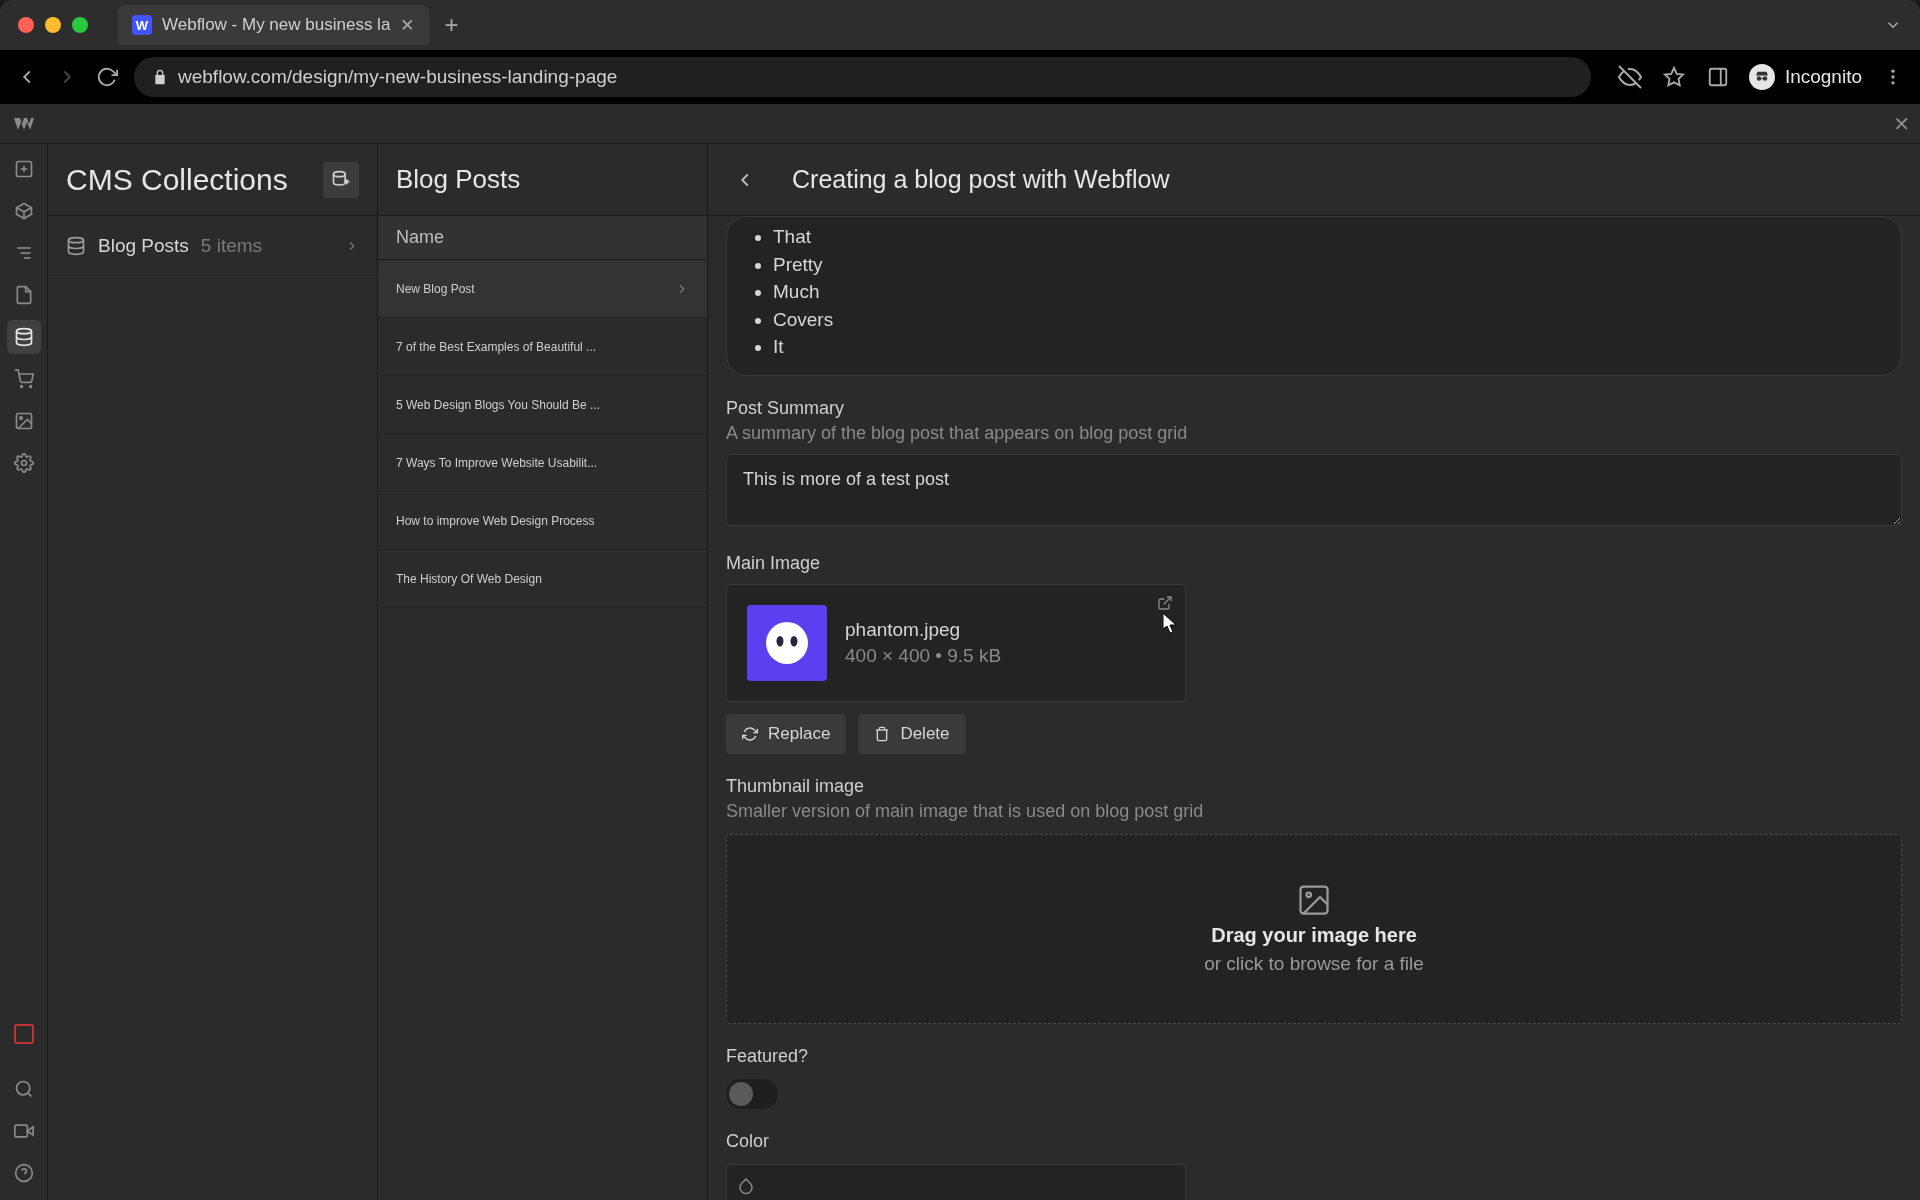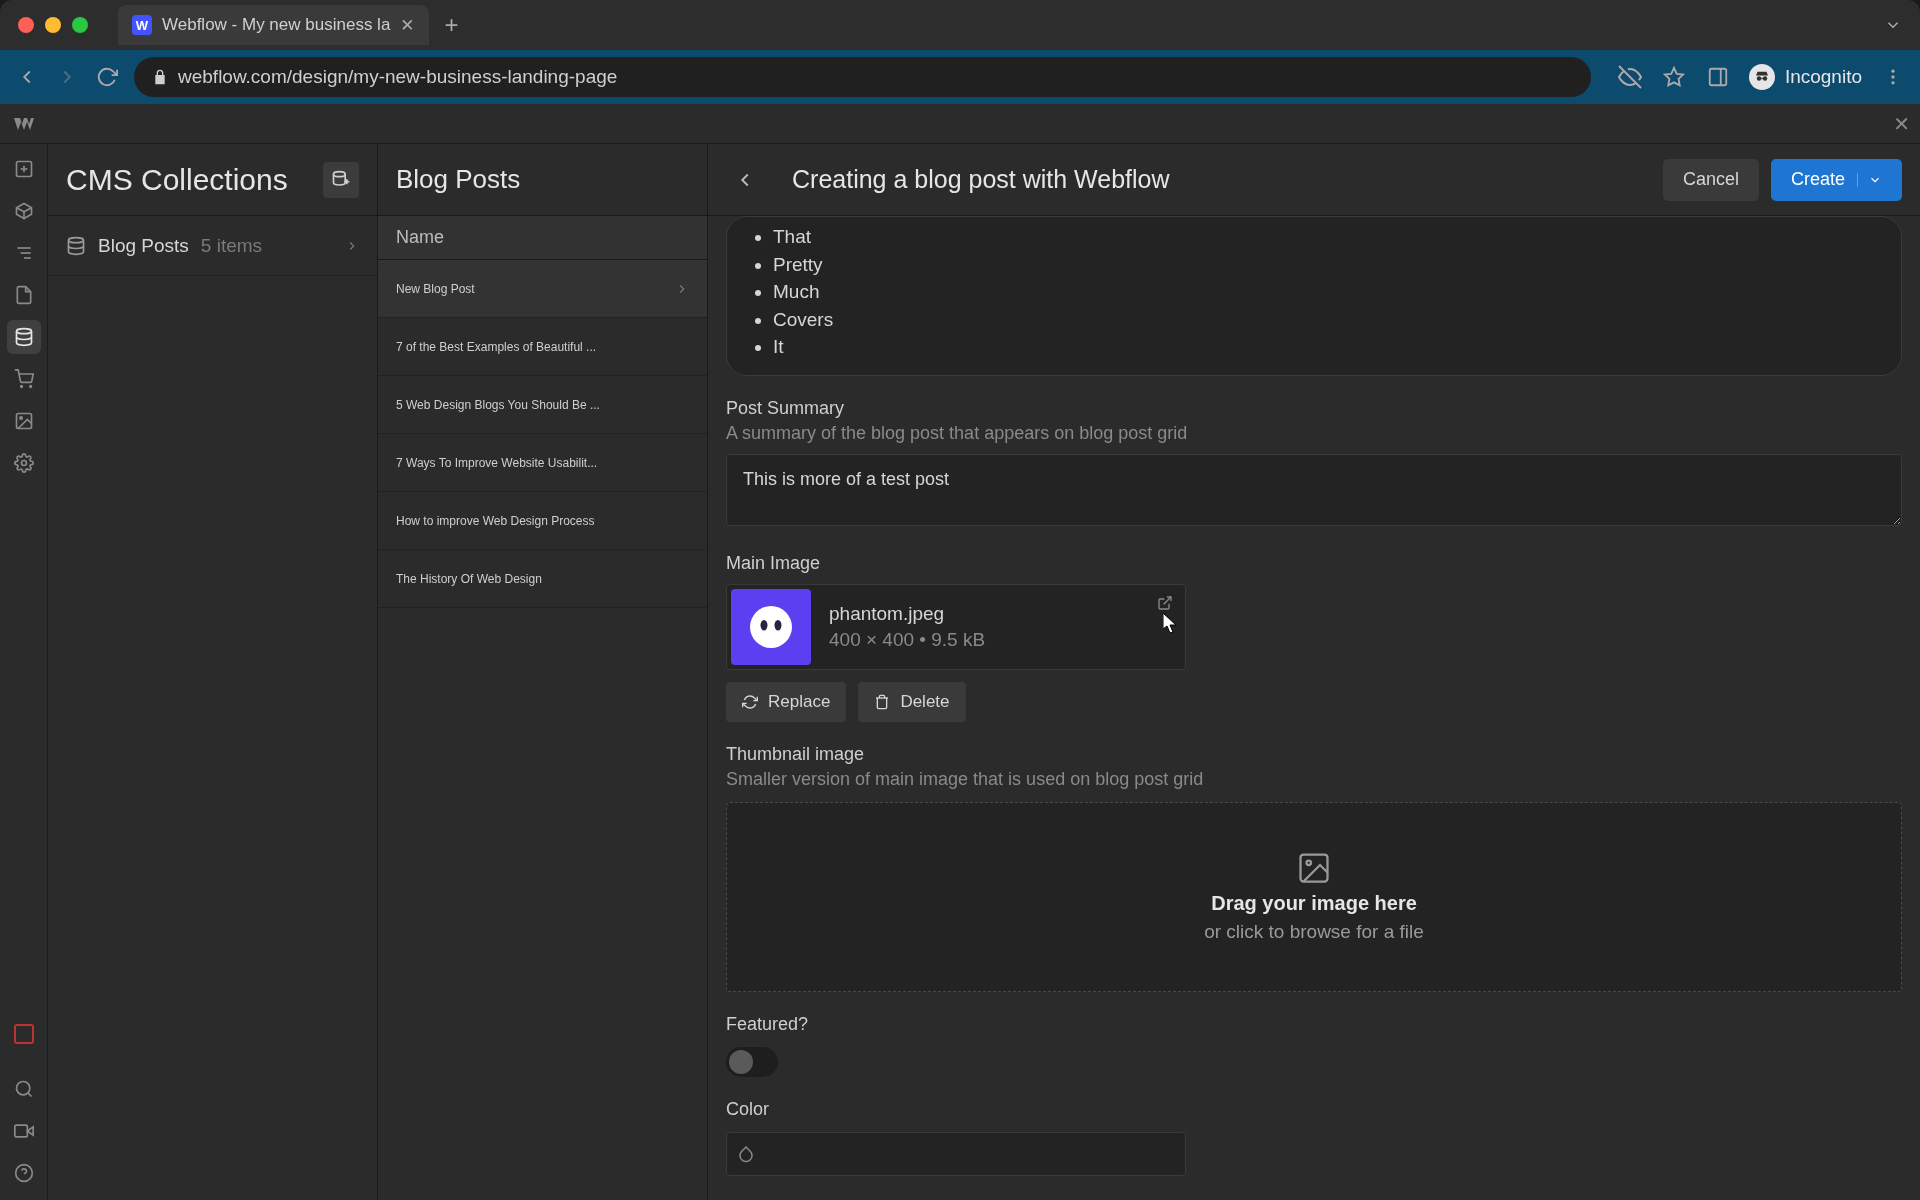--- a/index.html
+++ b/index.html
@@ -34,21 +34,21 @@
   border-radius: 8px 8px 0 0; margin-left: 8px;
   color: #cfcfcf; font-size: 17px;
 }
 .favicon { width: 20px; height: 20px; background: #4353ff; border-radius: 4px; display:flex;align-items:center;justify-content:center;color:#fff;font-size:13px;font-weight:bold;}
 .tab-close { color: #aaa; cursor: pointer; }
 .new-tab { color: #aaa; font-size: 24px; margin-left: 16px; cursor: pointer; }
 .tab-dropdown { margin-left: auto; color: #aaa; }
 
 
 .address-row {
-  height: 54px; background: #0c4a6e;
+  height: 54px; background: #000000;
   display: flex; align-items: center; padding: 0 14px; gap: 14px;
 }
 .nav-icon { width: 26px; height: 26px; color: #aaa; display:flex;align-items:center;justify-content:center;}
 .address-bar {
   flex: 1; height: 40px; background: #202020; border-radius: 20px;
   display: flex; align-items: center; padding: 0 18px; gap: 10px;
   color: #cfcfcf; font-size: 19px;
 }
 .lock-icon { width:16px; }
 .addr-right { display:flex; align-items:center; gap:18px; margin-left:12px;}
@@ -155,21 +155,21 @@
 .ed-box ul li{line-height:1.45;}
 .field-label{color:#cfcfcf;font-size:18px;margin-top:22px;}
 .field-hint{color:#8a8a8a;font-size:18px;margin-top:4px;}
 .textarea{
   margin-top:10px;background:#232323;border:1px solid #3a3a3a;border-radius:4px;
   width:100%;min-height:72px;padding:14px 16px;color:#d6d6d6;font-size:18px;
   font-family:inherit;resize:vertical;
 }
 .img-card{
   margin-top:10px;width:460px;border:1px solid #3a3a3a;border-radius:4px;
-  display:flex;align-items:center;background:#232323;position:relative;padding:4px;
+  display:flex;align-items:center;background:#232323;position:relative;padding:20px;
 }
 .img-thumb{
   width:80px;height:76px;border-radius:4px;background:#5b3ff0;display:flex;align-items:center;justify-content:center;
 }
 .img-meta{margin-left:18px;}
 .img-name{color:#d6d6d6;}
 .img-dim{color:#8a8a8a;margin-top:4px;}
 .img-open{position:absolute;top:10px;right:12px;color:#8a8a8a;}
 .img-actions{display:flex;gap:12px;margin-top:12px;align-items:center;}
 .small-btn{
@@ -447,31 +447,20 @@
   </div>
 
   <div class="col-editor">
     <div class="editor-bar">
       <div class="back-btn">
         <svg width="22" height="22" viewBox="0 0 24 24" fill="none" stroke="currentColor" stroke-width="2">
             <polyline points="15 18 9 12 15 6"></polyline>
           </svg>
       </div>
       <span class="editor-title">Creating a blog post with Webflow</span>
-      <div class="editor-actions">
-        <button class="btn btn-cancel">Cancel</button>
-        <button class="btn btn-create">
-          <span>Create</span>
-          <span class="split">
-            <svg width="14" height="14" viewBox="0 0 24 24" fill="none" stroke="currentColor" stroke-width="2">
-                <polyline points="6 9 12 15 18 9"></polyline>
-              </svg>
-          </span>
-        </button>
-      </div>
     </div>
 
     <div class="editor-body">
       <div class="ed-box" style="margin-top:0;padding-top:6px;border-radius:21px;">
         <ul>
           <li>That</li>
           <li>Pretty</li>
           <li>Much</li>
           <li>Covers</li>
           <li>It</li>

